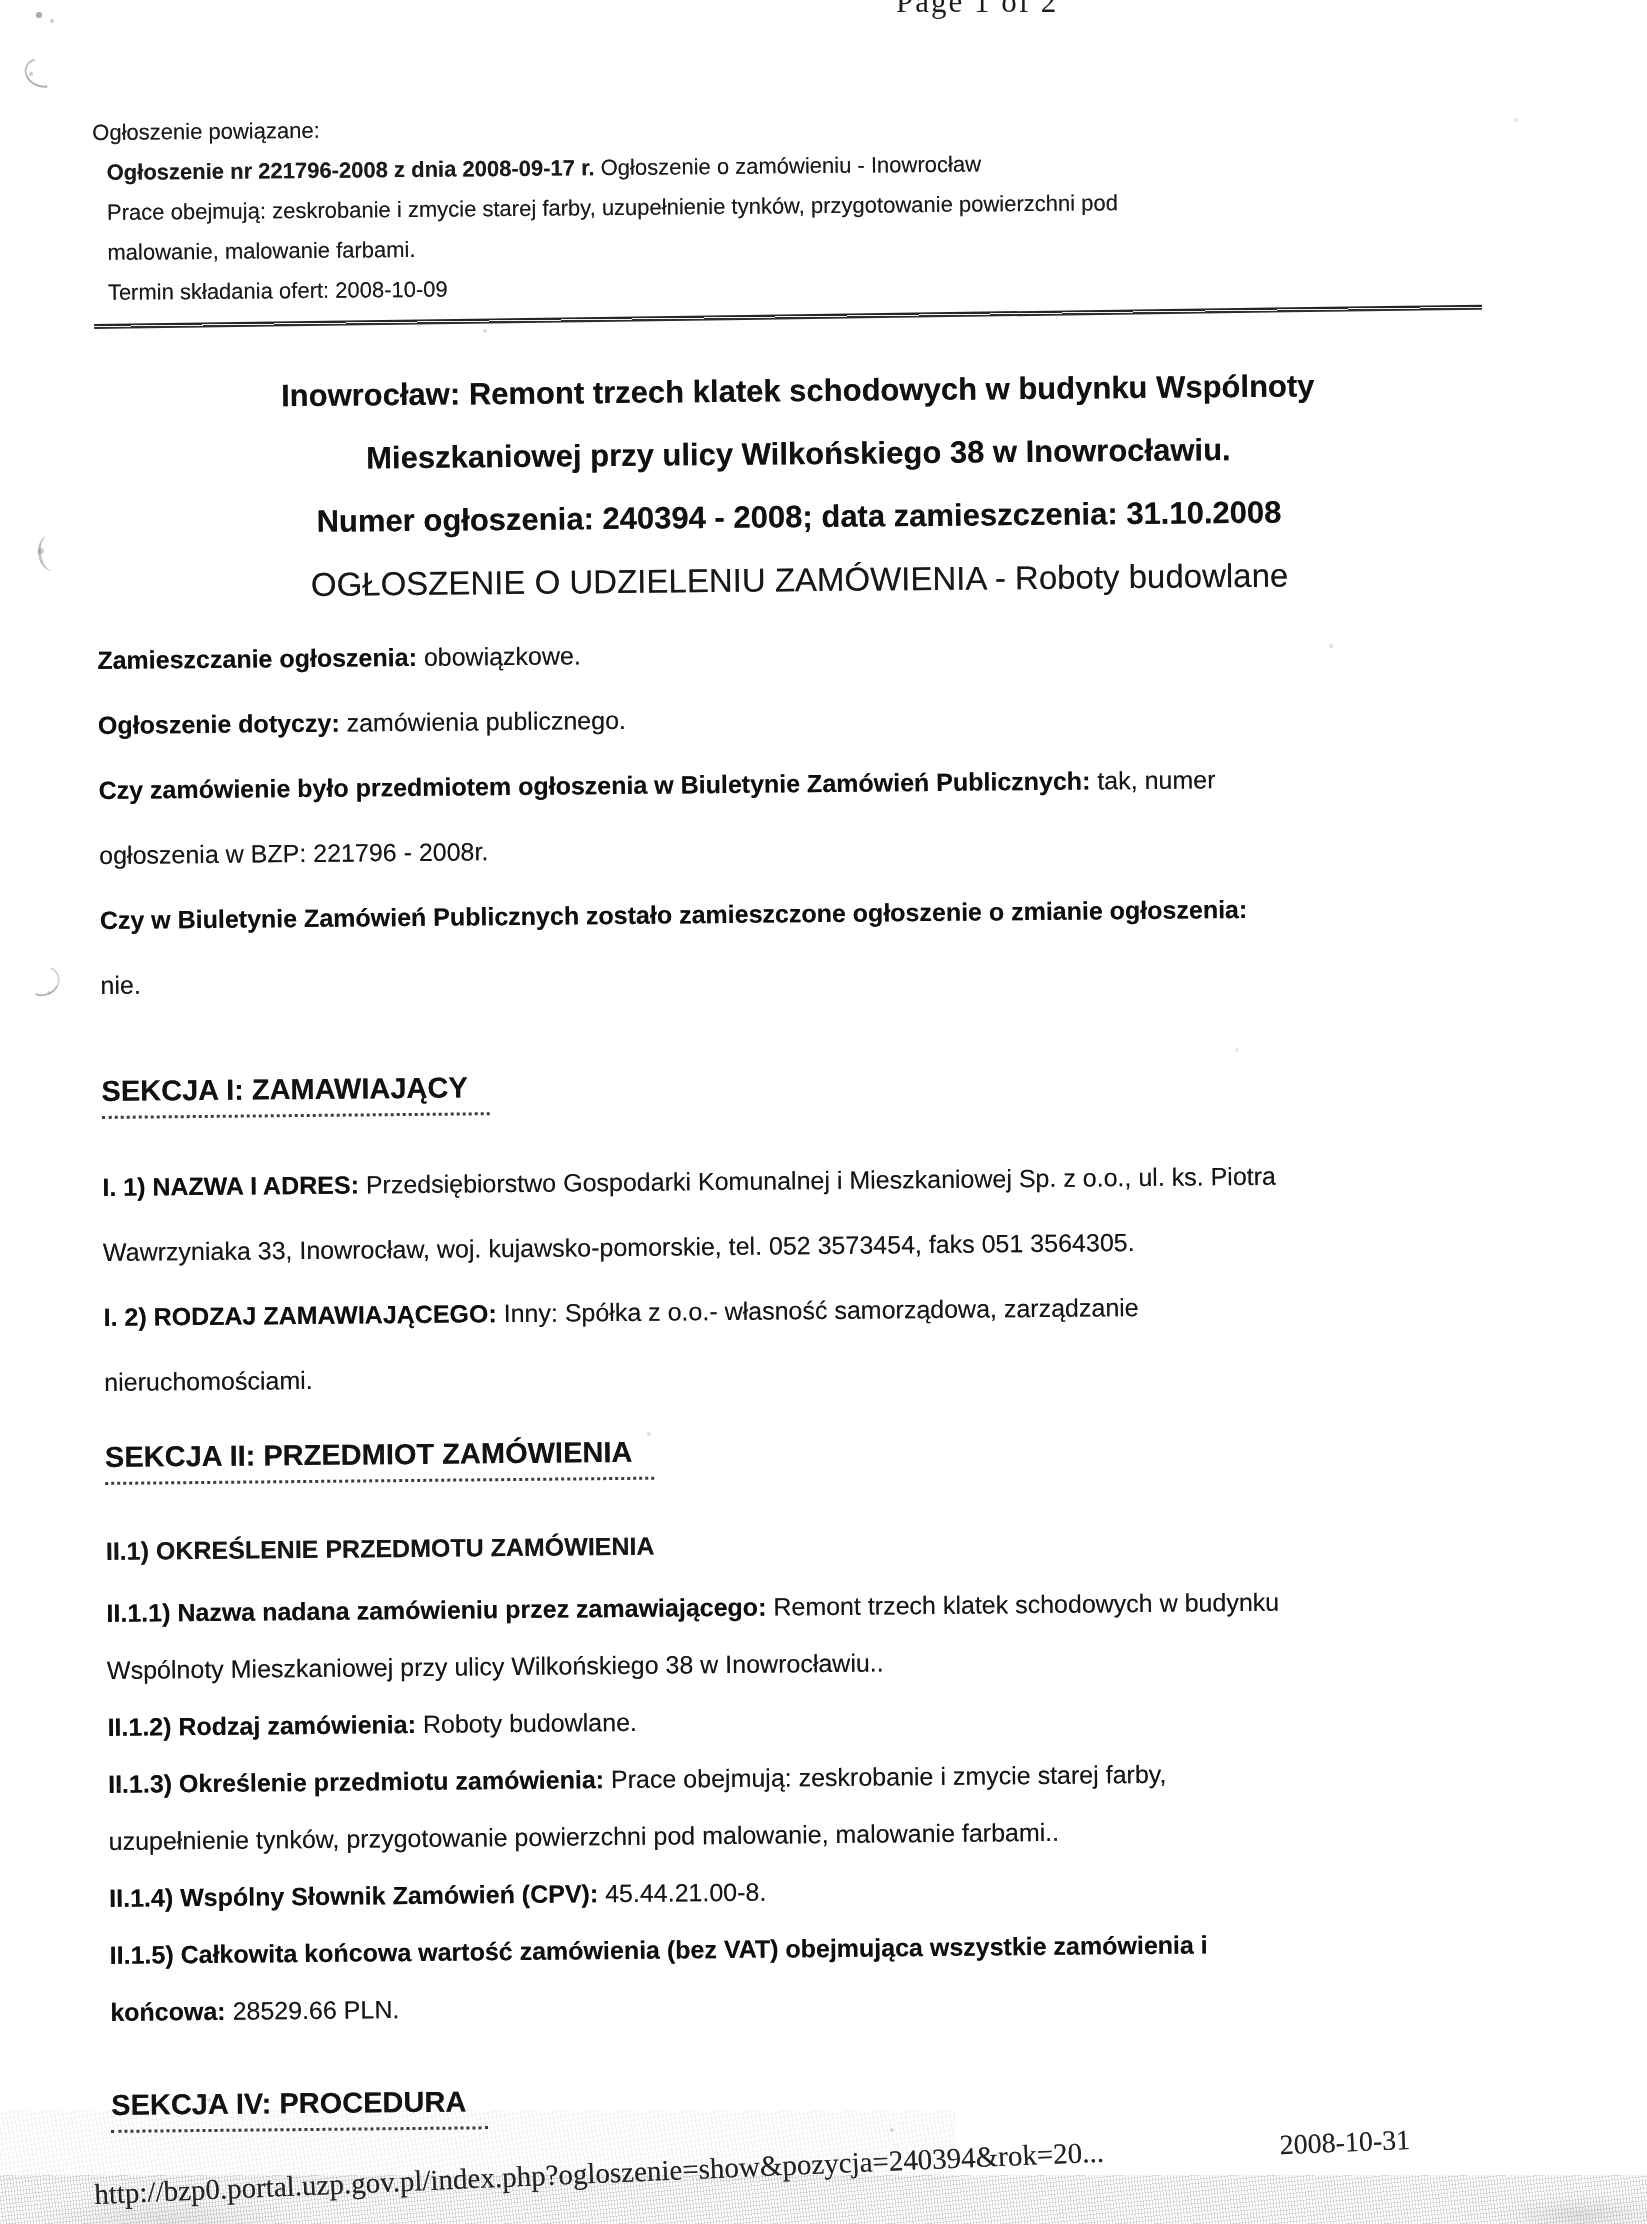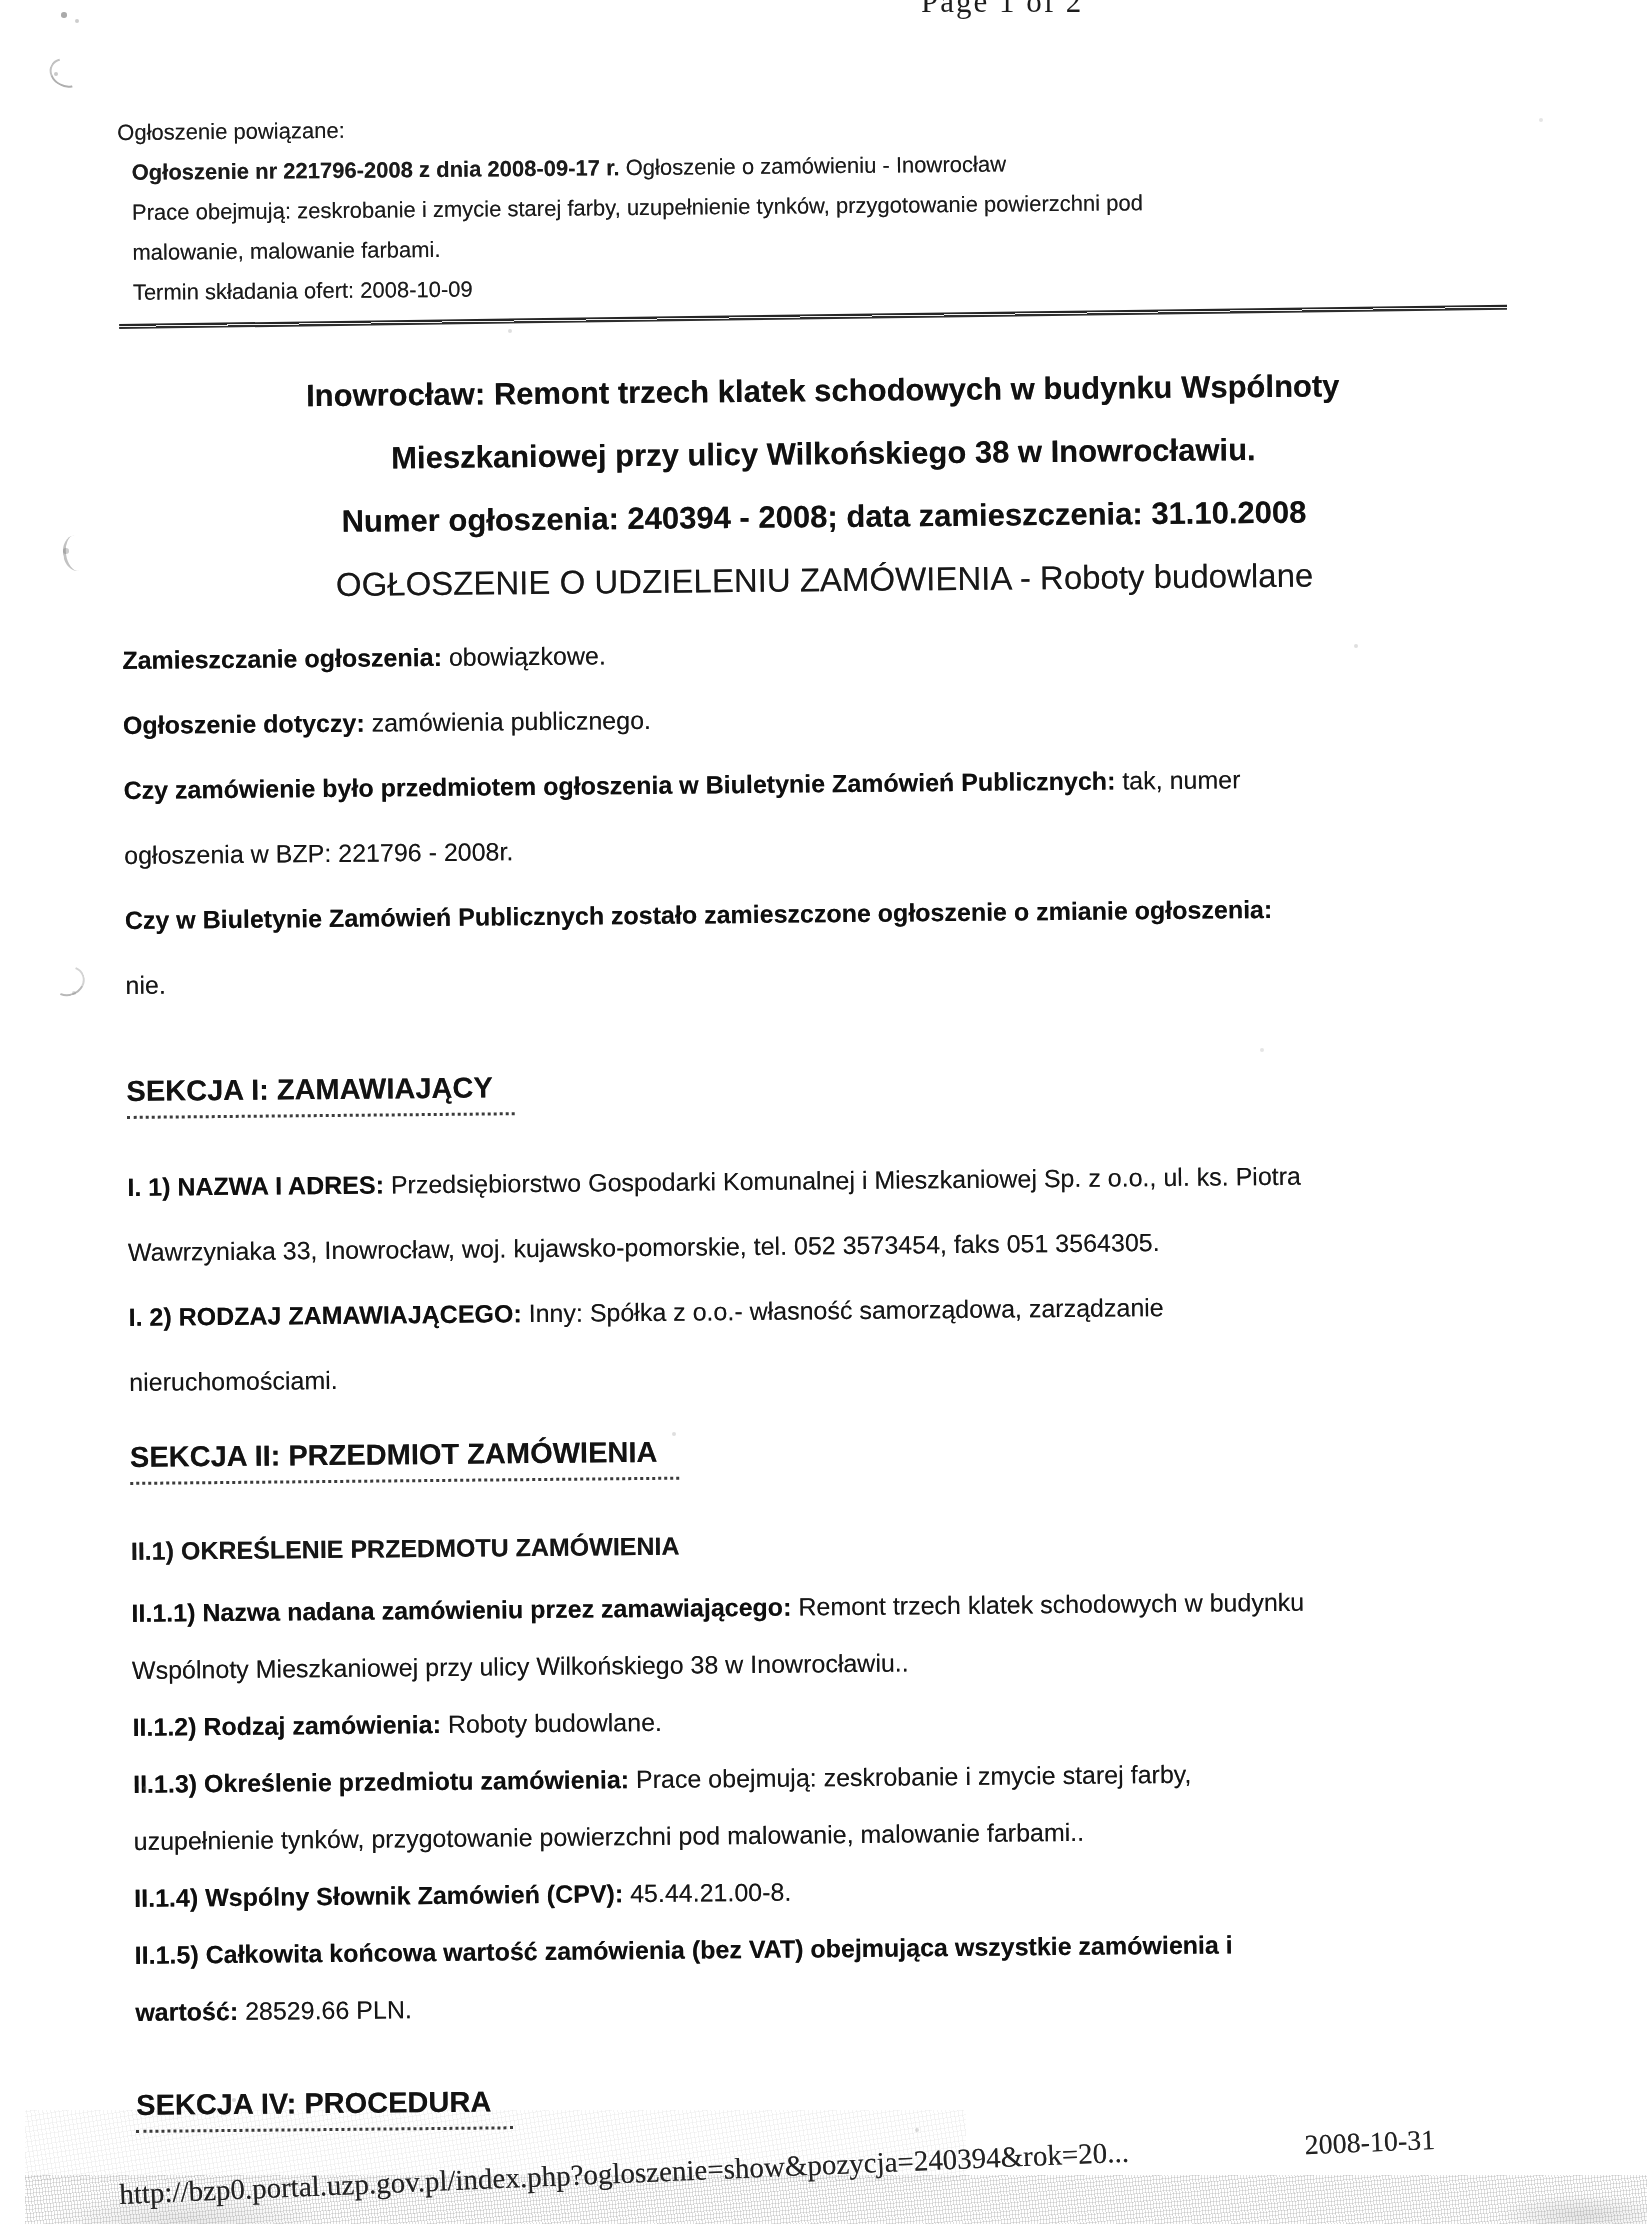--- a/index.html
+++ b/index.html
@@ -4,21 +4,21 @@
 <style>
   html,body{margin:0;padding:0;}
   body{
     width:1647px;height:2225px;
     background:#ffffff;
     font-family:"Liberation Sans",sans-serif;
     color:#161616;
     position:relative;
     overflow:hidden;
   }
-  .page{position:absolute;inset:0;overflow:hidden;margin-left:25px;}
+  .page{position:absolute;inset:0;overflow:hidden;}
 
   
   .page-num{
     position:absolute;left:896px;top:-16px;
     font-family:"Liberation Serif",serif;font-size:31px;color:#1d1d1d;
     letter-spacing:2px;
   }
 
   
   .content{
@@ -172,21 +172,21 @@
       <p class="item"><b>I. 2) RODZAJ ZAMAWIAJĄCEGO:</b><span> Inny: Spółka z o.o.- własność samorządowa, zarządzanie</span><span class="block">nieruchomościami.</span></p>
     </div>
 
     <h2 class="sec-heading h-sec2"><span>SEKCJA II: PRZEDMIOT ZAMÓWIENIA</span></h2>
     <p class="sub-heading">II.1) OKREŚLENIE PRZEDMOTU ZAMÓWIENIA</p>
     <div class="sec2-items">
       <p class="item"><b>II.1.1) Nazwa nadana zamówieniu przez zamawiającego:</b><span> Remont trzech klatek schodowych w budynku</span><span class="block">Wspólnoty Mieszkaniowej przy ulicy Wilkońskiego 38 w Inowrocławiu..</span></p>
       <p class="item"><b>II.1.2) Rodzaj zamówienia:</b><span> Roboty budowlane.</span></p>
       <p class="item"><b>II.1.3) Określenie przedmiotu zamówienia:</b><span> Prace obejmują: zeskrobanie i zmycie starej farby,</span><span class="block">uzupełnienie tynków, przygotowanie powierzchni pod malowanie, malowanie farbami..</span></p>
       <p class="item"><b>II.1.4) Wspólny Słownik Zamówień (CPV):</b><span> 45.44.21.00-8.</span></p>
-      <p class="item"><b>II.1.5) Całkowita końcowa wartość zamówienia (bez VAT) obejmująca wszystkie zamówienia i</b><span class="block"><b>wartość:</b><span> 28529.66 PLN.</span></span></p>
+      <p class="item"><b>II.1.5) Całkowita końcowa wartość zamówienia (bez VAT) obejmująca wszystkie zamówienia i</b><span class="block"><b>końcowa:</b><span> 28529.66 PLN.</span></span></p>
     </div>
 
     <h2 class="sec-heading h-sec4"><span>SEKCJA IV: PROCEDURA</span></h2>
 
   </div>
 
   <div class="footer">
     <span class="f-url">http://bzp0.portal.uzp.gov.pl/index.php?ogloszenie=show&amp;pozycja=240394&amp;rok=20...</span>
     <span class="f-date">2008-10-31</span>
   </div>

